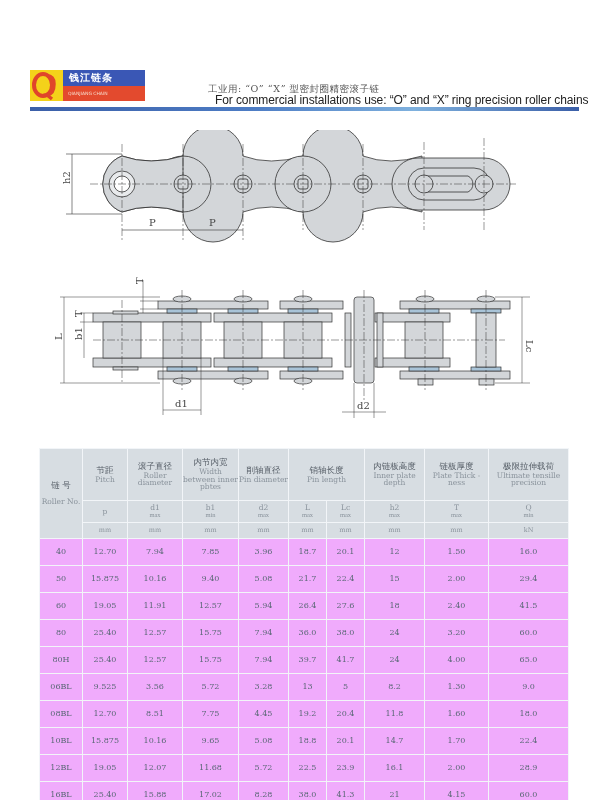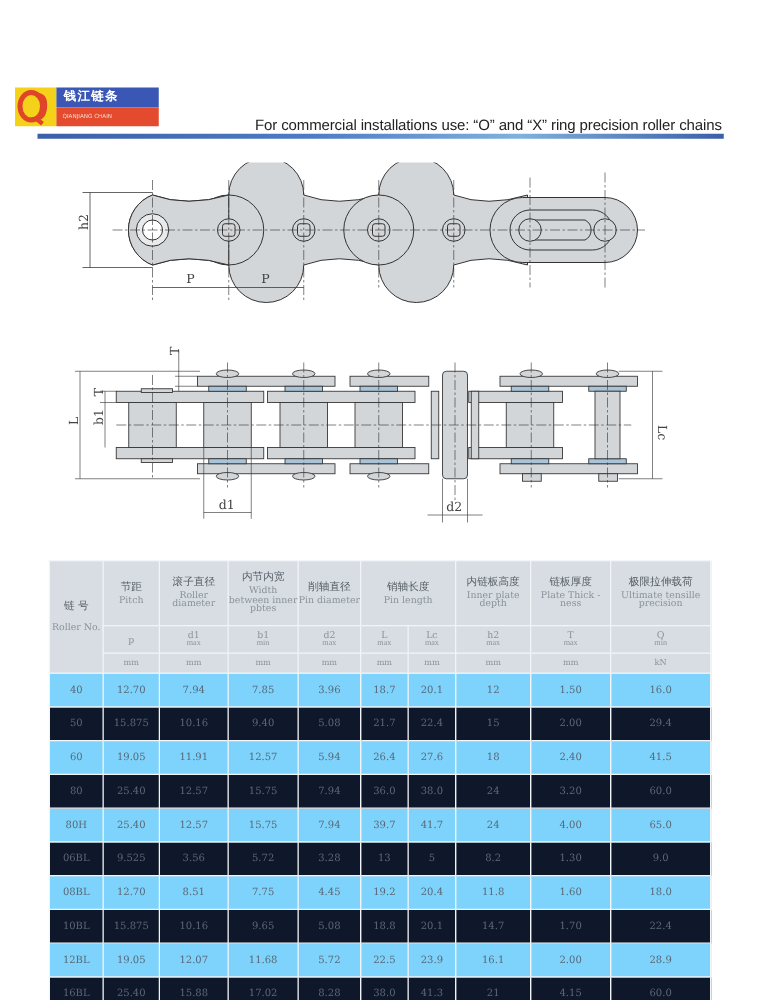--- a/index.html
+++ b/index.html
@@ -1,62 +1,63 @@
 <!DOCTYPE html>
 <html><head>
 <meta charset="utf-8">
 <style>
   * { box-sizing: border-box; margin: 0; padding: 0; }
   html, body { width: 610px; height: 800px; background: #ffffff; overflow: hidden; }
   body { position: relative; font-family: "DejaVu Serif", serif; color: #5a6570; }
 
   .header { position: absolute; left: 0; top: 0; width: 610px; height: 120px; }
-  .logo { position: absolute; left: 12px; top: 70px; width: 115px; height: 31px; display: flex; }
+  .logo { position: absolute; left: 30px; top: 70px; width: 115px; height: 31px; display: flex; }
   .logo-mark { width: 33px; height: 31px; background: #f4d21a; position: relative; }
   .logo-mark svg { position: absolute; left: 0; top: 0; }
   .logo-text { width: 82px; display: flex; flex-direction: column; }
   .logo-cn { height: 16px; background: #3a57b5; color: #fff; font-family: "DejaVu Sans", sans-serif; font-size: 10px; font-weight: bold; line-height: 16px; padding-left: 6px; letter-spacing: 1px; }
   .logo-en { height: 15px; background: #e34a2e; color: #f6d8c8; font-family: "DejaVu Sans", sans-serif; font-size: 4.5px; line-height: 15px; padding-left: 5px; }
   .title-cn { position: absolute; left: 208px; top: 83px; font-size: 9.5px; color: #555; letter-spacing: 0.5px; }
-  .title-en { position: absolute; left: 204px; top: 93px; font-family: "Liberation Sans", sans-serif; font-size: 12px; color: #222; letter-spacing: -0.1px; }
+  .title-en { position: absolute; left: 215px; top: 93px; font-family: "Liberation Sans", sans-serif; font-size: 12px; color: #222; letter-spacing: -0.1px; }
   .title-bar { position: absolute; left: 30px; top: 107px; width: 549px; height: 4px; background: linear-gradient(90deg, #3b5fa8 0%, #4d7cc4 40%, #7fb1de 70%, #3b5fa8 100%); }
 
   .diagram { position: absolute; left: 0; }
   .diagram-top { top: 130px; width: 610px; height: 120px; }
   .diagram-side { top: 270px; width: 610px; height: 160px; }
   .dim-label { font-family: "DejaVu Serif", serif; font-size: 10px; fill: #444; }
 
   .spec-table { position: absolute; left: 39px; top: 448px; width: 529px; border-collapse: collapse; table-layout: fixed; }
   .spec-table td, .spec-table th { border: 1.5px solid #f2f5f8; text-align: center; font-weight: normal; font-size: 8.5px; color: #66707c; line-height: 1.05; }
   .spec-table .hdr { background: #d7dde2; }
   .spec-table .hdr .cn { font-family: "DejaVu Sans", sans-serif; color: #555d66; font-size: 8.5px; display: block; margin-bottom: 1px; }
   .spec-table .hdr .en { display: block; color: #8a939c; font-size: 7.5px; }
   .spec-table .sym { display: block; font-size: 7.5px; color: #8a939c; }
   .spec-table .lim { display: block; font-size: 6.5px; color: #8a939c; font-family: Liberation Serif, serif; }
   .spec-table .unit { font-size: 6.5px; color: #8a939c; height: 16px; }
-  .spec-table tr.row-a td { background: #7dd3fc; color: #5a6876; margin-top: 43px; }
-  .spec-table tr.row-b td { background: #0f172a; color: #5a6876; margin-top: 31px; }
+  .spec-table tr.row-a td { background: #f0abfc; color: #5a6876; margin-top: 43px; }
+  .spec-table tr.row-b td { background: #f0abfc; color: #5a6876; margin-top: 31px; }
   .spec-table tbody td { height: 27px; font-size: 8px; }
 </style>
 </head>
 <body>
 
 <div class="header">
   <div class="logo">
     <div class="logo-mark">
       <svg width="33" height="31" viewBox="0 0 33 31">
         <ellipse cx="13" cy="15" rx="9" ry="11" fill="none" stroke="#e0452a" stroke-width="4"></ellipse>
         <path d="M17 6 Q24 6 24 14 Q24 24 17 25 L22 29" fill="none" stroke="#e0452a" stroke-width="3.5"></path>
       </svg>
     </div>
     <div class="logo-text">
       <div class="logo-cn">钱江链条</div>
       <div class="logo-en">QIANJIANG CHAIN</div>
     </div>
   </div>
+  <div class="title-cn">工业用: “O”  “X” 型密封圈精密滚子链</div>
   <div class="title-en">For commercial installations use:   “O” and “X” ring precision roller chains</div>
   <div class="title-bar"></div>
 </div>
 
 <div class="diagram diagram-top">
   <svg width="610" height="120" viewBox="0 0 610 120">
     <g fill="#d3d6d9" stroke="#333" stroke-width="0.8">
 
       <path d="M122 26 A30 30 0 0 0 122 82 Q150 72 183 82 A30 30 0 0 0 243 82 Q270 72 303 82 A30 30 0 0 0 363 82 Q390 72 422 82 L422 26 Q390 36 363 26 A30 30 0 0 0 303 26 Q270 36 243 26 A30 30 0 0 0 183 26 Q150 36 122 26 Z"></path>
       <circle cx="183" cy="54" r="28"></circle>

